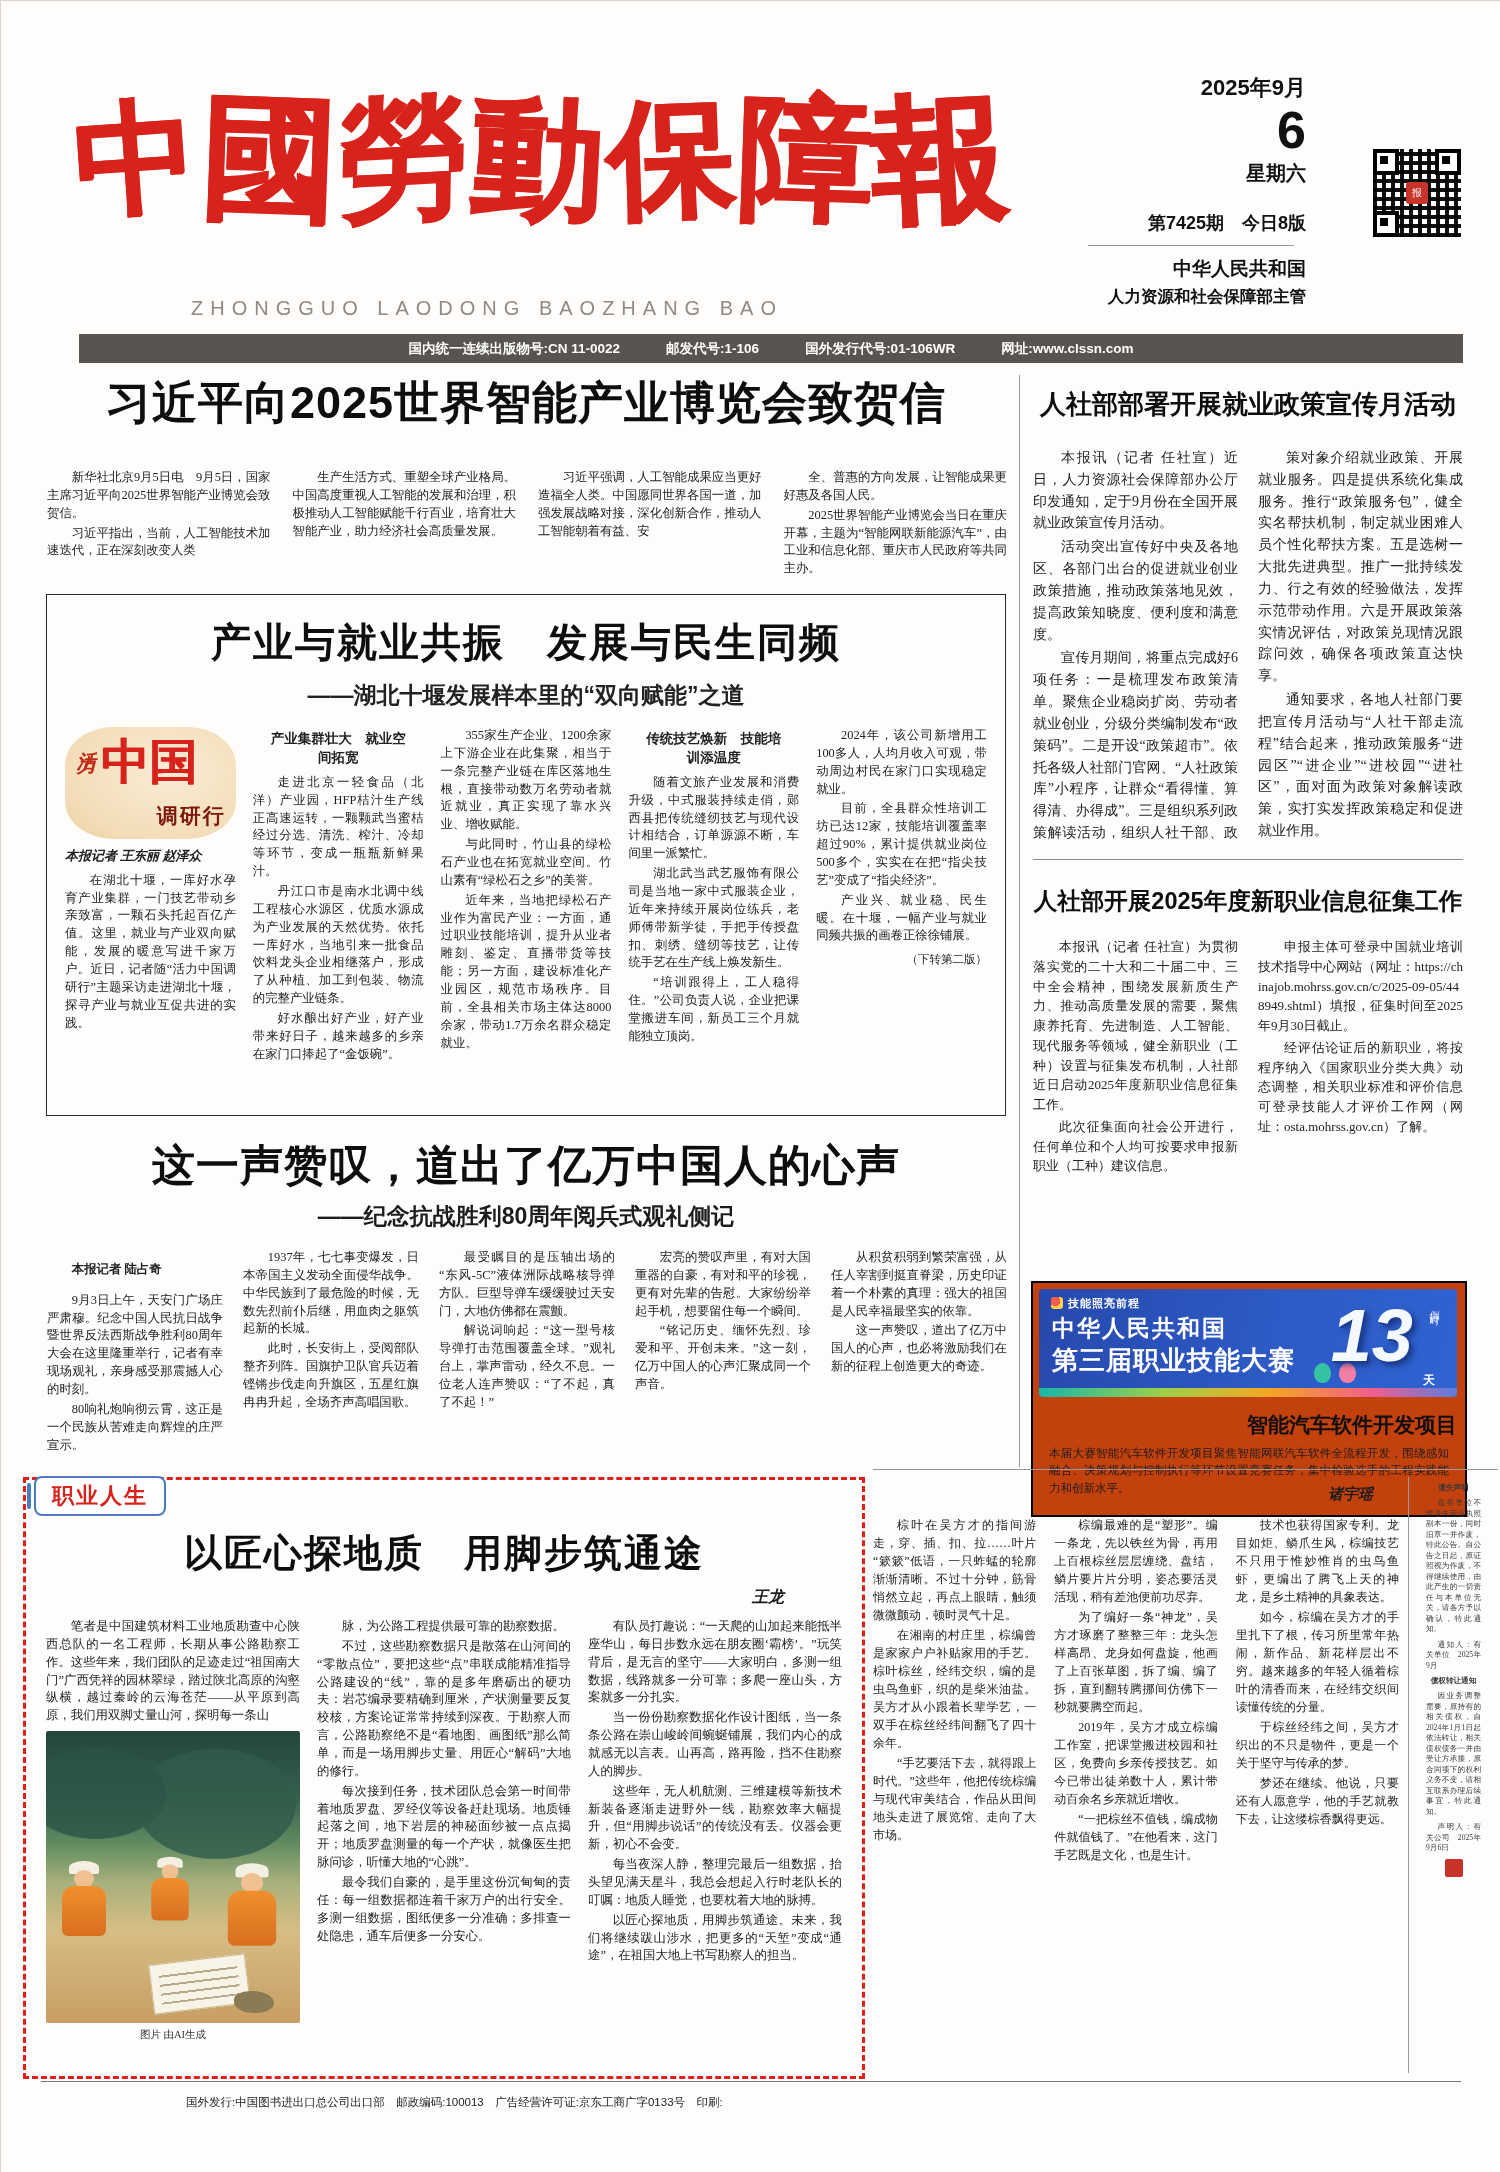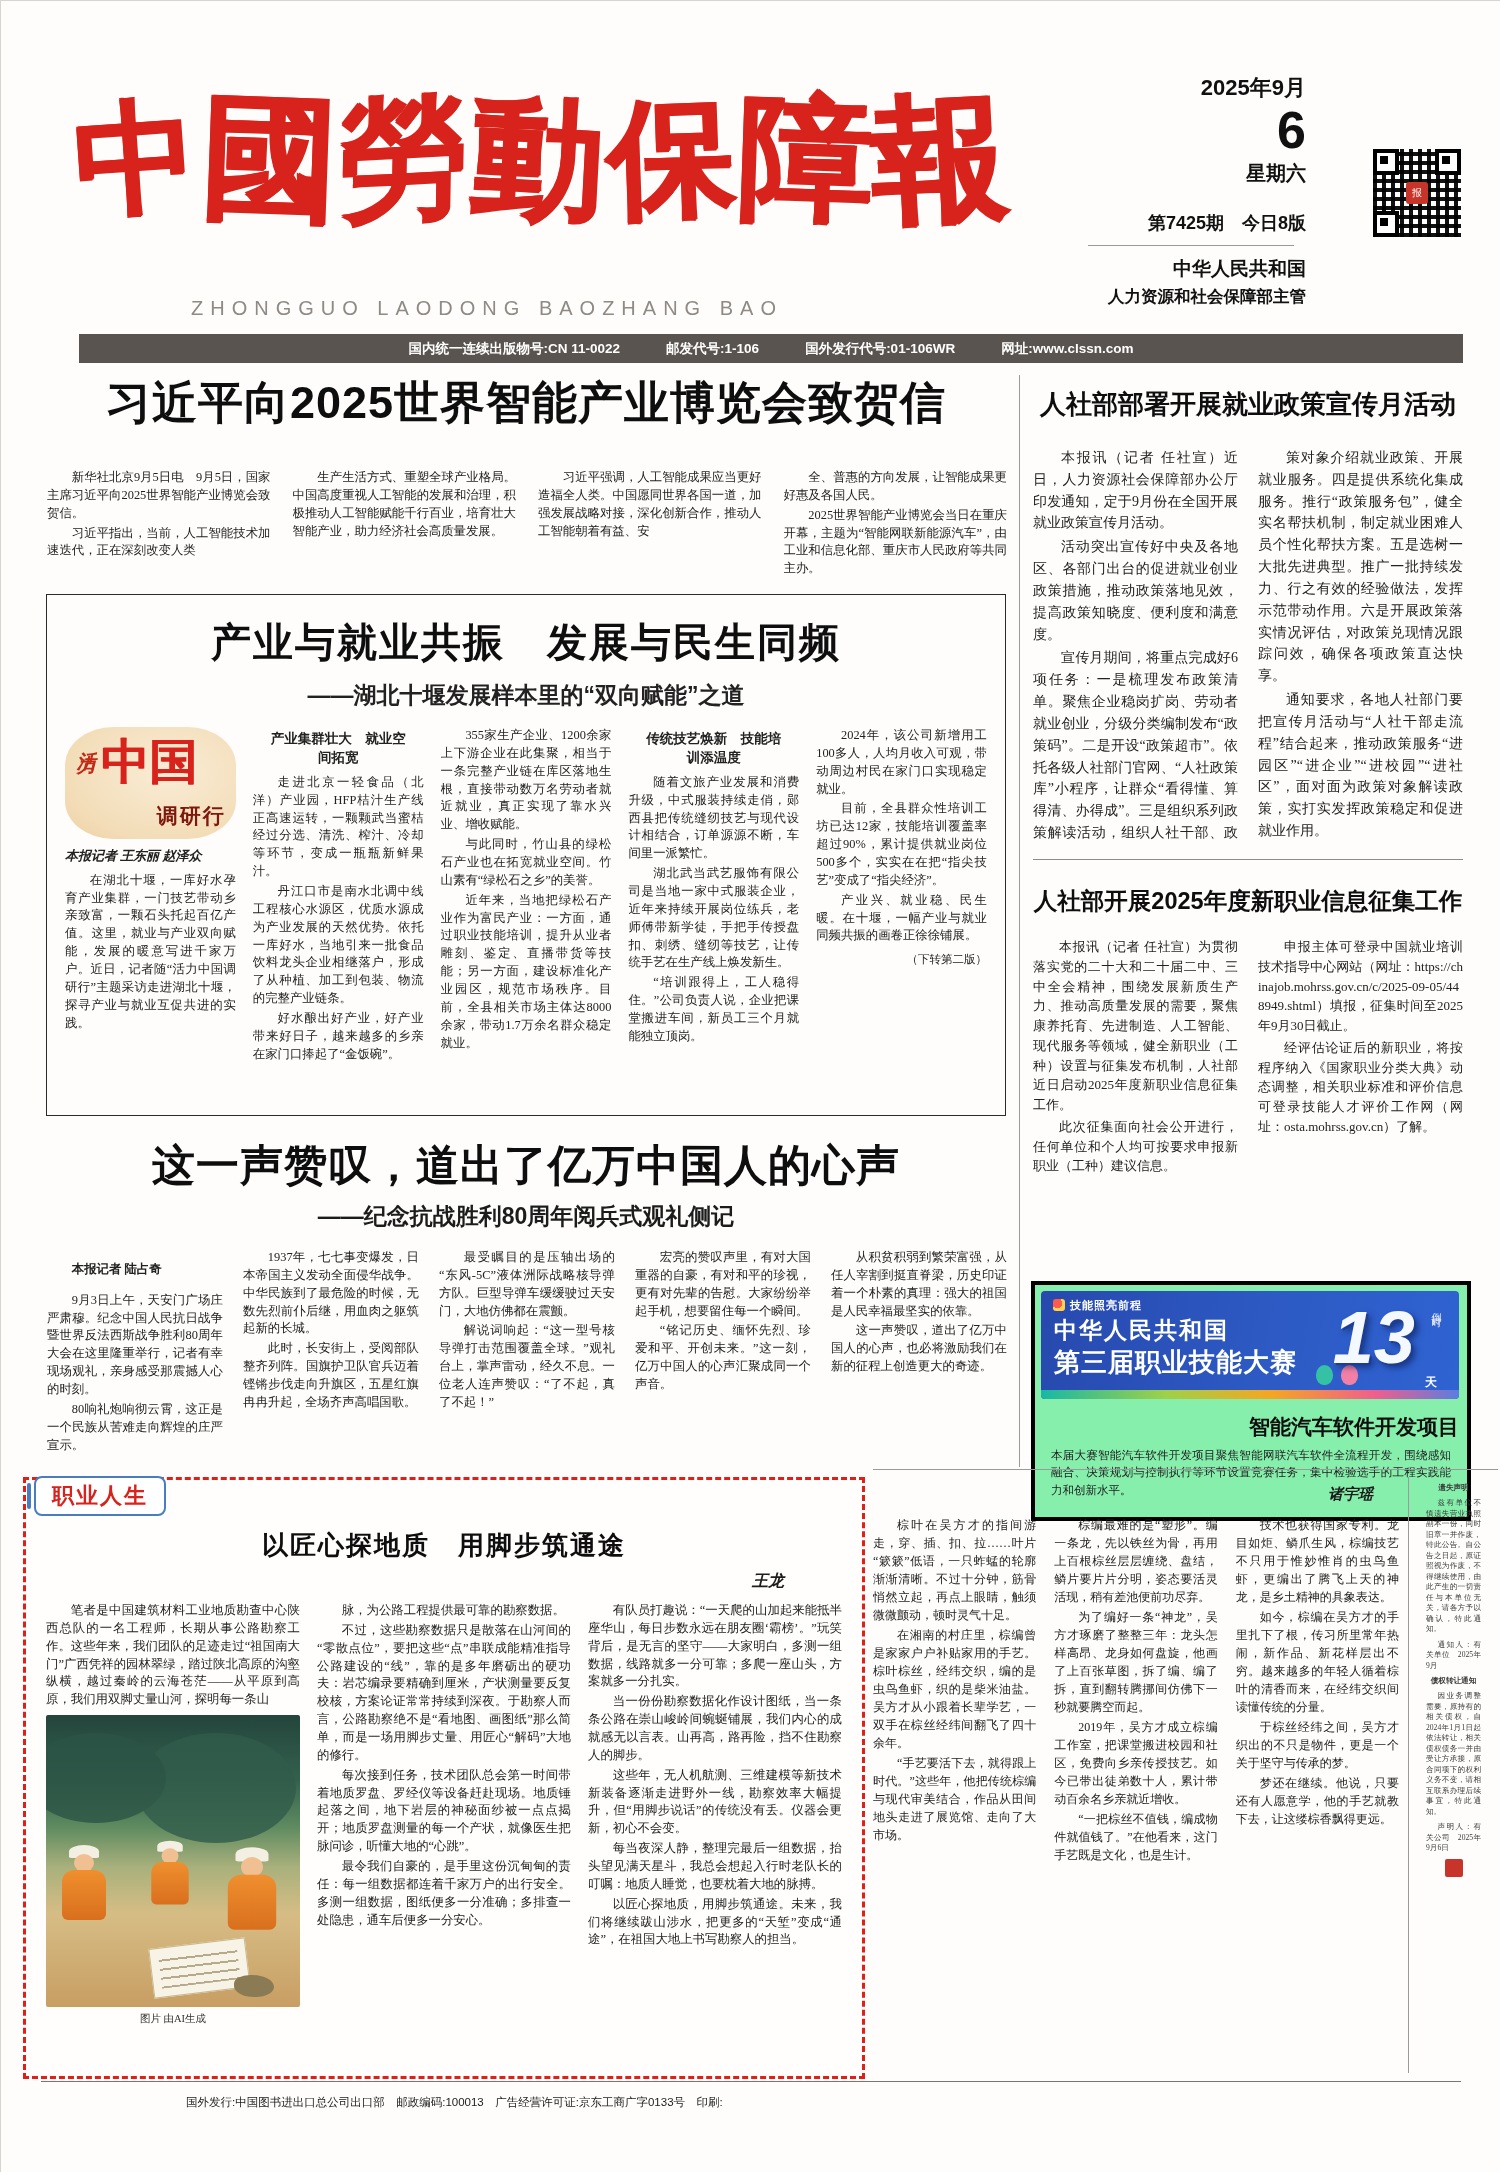--- a/index.html
+++ b/index.html
@@ -78,21 +78,21 @@
   .a3-body{position:absolute;left:46px;top:1248px;width:960px;height:214px;gap:20px;}
   
   .vdiv{position:absolute;left:1018px;top:374px;height:1092px;border-left:1px solid #9a9a9a;}
   
   .r1-h{position:absolute;left:1032px;top:386px;width:430px;text-align:center;font-size:26px;}
   .r1-body{position:absolute;left:1032px;top:446px;width:430px;height:400px;gap:20px;font-size:14px;line-height:1.56;}
   .r-rule{position:absolute;left:1032px;top:858px;width:430px;border-top:1px solid #8c8c8c;}
   .r2-h{position:absolute;left:1032px;top:884px;width:430px;text-align:center;font-size:23.5px;}
   .r2-body{position:absolute;left:1032px;top:936px;width:430px;height:334px;gap:20px;font-size:13px;line-height:1.52;word-break:break-all;}
   
-  .b-box{position:absolute;left:1030px;top:1280px;width:432px;height:232px;border:4px solid #000000;background:#86efac;}
+  .b-box{position:absolute;left:1030px;top:1280px;width:432px;height:232px;border:2px solid #000000;background:#c2410c;}
   .banner{position:absolute;left:6px;top:6px;width:418px;height:108px;border-radius:4px;overflow:hidden;
           background:linear-gradient(100deg,#2749ae 0%,#2d5ac4 55%,#2f63d2 100%);color:#fff;
           font-family:"Liberation Sans",sans-serif;}
   .banner .tag{position:absolute;left:12px;top:7px;font-size:11px;font-weight:bold;letter-spacing:1px;}
   .banner .tag::before{content:'';display:inline-block;width:12px;height:12px;margin-right:5px;
           background:radial-gradient(circle at 35% 35%,#ff5a4e 0 45%,#ffd24a 46% 100%);border-radius:3px;vertical-align:-2px;}
   .banner .l1{position:absolute;left:13px;top:24px;font-size:23px;font-weight:900;letter-spacing:2px;}
   .banner .l2{position:absolute;left:13px;top:54px;font-size:26px;font-weight:900;letter-spacing:1px;}
   .banner .m1,.banner .m2{position:absolute;bottom:14px;width:17px;height:20px;border-radius:50% 50% 45% 45%;}
   .banner .m1{left:275px;background:#35c2a4;} .banner .m2{left:300px;background:#f27fa5;}
@@ -104,21 +104,21 @@
                  background:linear-gradient(90deg,#19b7a6,#9fd04a 30%,#f5a623 55%,#ef5f8d 80%,#5a7de0);}
   .b2-title{position:absolute;left:6px;top:128px;width:418px;text-align:right;font-size:21px;}
   .b2-text{position:absolute;left:16px;top:162px;width:400px;font-size:11.5px;line-height:1.5;text-align:justify;}
   
   .band-rule{position:absolute;left:872px;top:1468px;width:625px;border-top:1px solid #9a9a9a;}
   .dash-box{position:absolute;left:22px;top:1476px;width:836px;height:596px;border:3px dashed #e01f18;background:#fffefc;}
   .career-tag{position:absolute;left:8px;top:-4px;background:#fff;border:2px solid #4a7dbf;border-radius:8px;
               padding:3px 16px;color:#d8231c;font-size:22px;font-weight:900;
               font-family:"Liberation Sans",sans-serif;letter-spacing:2px;}
   .career-tag::before{content:'';position:absolute;left:-9px;top:5px;bottom:5px;width:4px;background:#4a7dbf;border-radius:2px;}
-  .career-h{margin-top:48px;text-align:center;font-size:26px;letter-spacing:2px;}
+  .career-h{margin-top:48px;text-align:center;font-size:38px;letter-spacing:2px;}
   .career-by{text-align:right;margin:8px 78px 0 0;font-style:italic;font-size:16px;font-weight:bold;}
   .career-cols{margin:10px 20px 0;height:440px;gap:17px;}
   .photo{position:relative;width:100%;height:292px;margin-top:6px;overflow:hidden;border-radius:2px;
          background:linear-gradient(180deg,#24453c 0%,#33604d 22%,#5d8a5f 38%,#a8b07c 52%,#d6bd85 68%,#c89e63 100%);}
   .photo .mtn{position:absolute;left:-20px;top:18px;width:140px;height:90px;border-radius:50%;
               background:#2c5446;opacity:.8;box-shadow:120px 10px 0 10px #315c4b;}
   .person{position:absolute;width:48px;height:76px;}
   .person .hat{position:absolute;top:0;left:9px;width:30px;height:13px;border-radius:50% 50% 10% 10%;background:#f3efe2;}
   .person .head{position:absolute;top:9px;left:14px;width:20px;height:18px;border-radius:50%;background:#f0c092;}
   .person .bod{position:absolute;top:25px;left:2px;width:44px;height:50px;border-radius:12px 12px 6px 6px;

